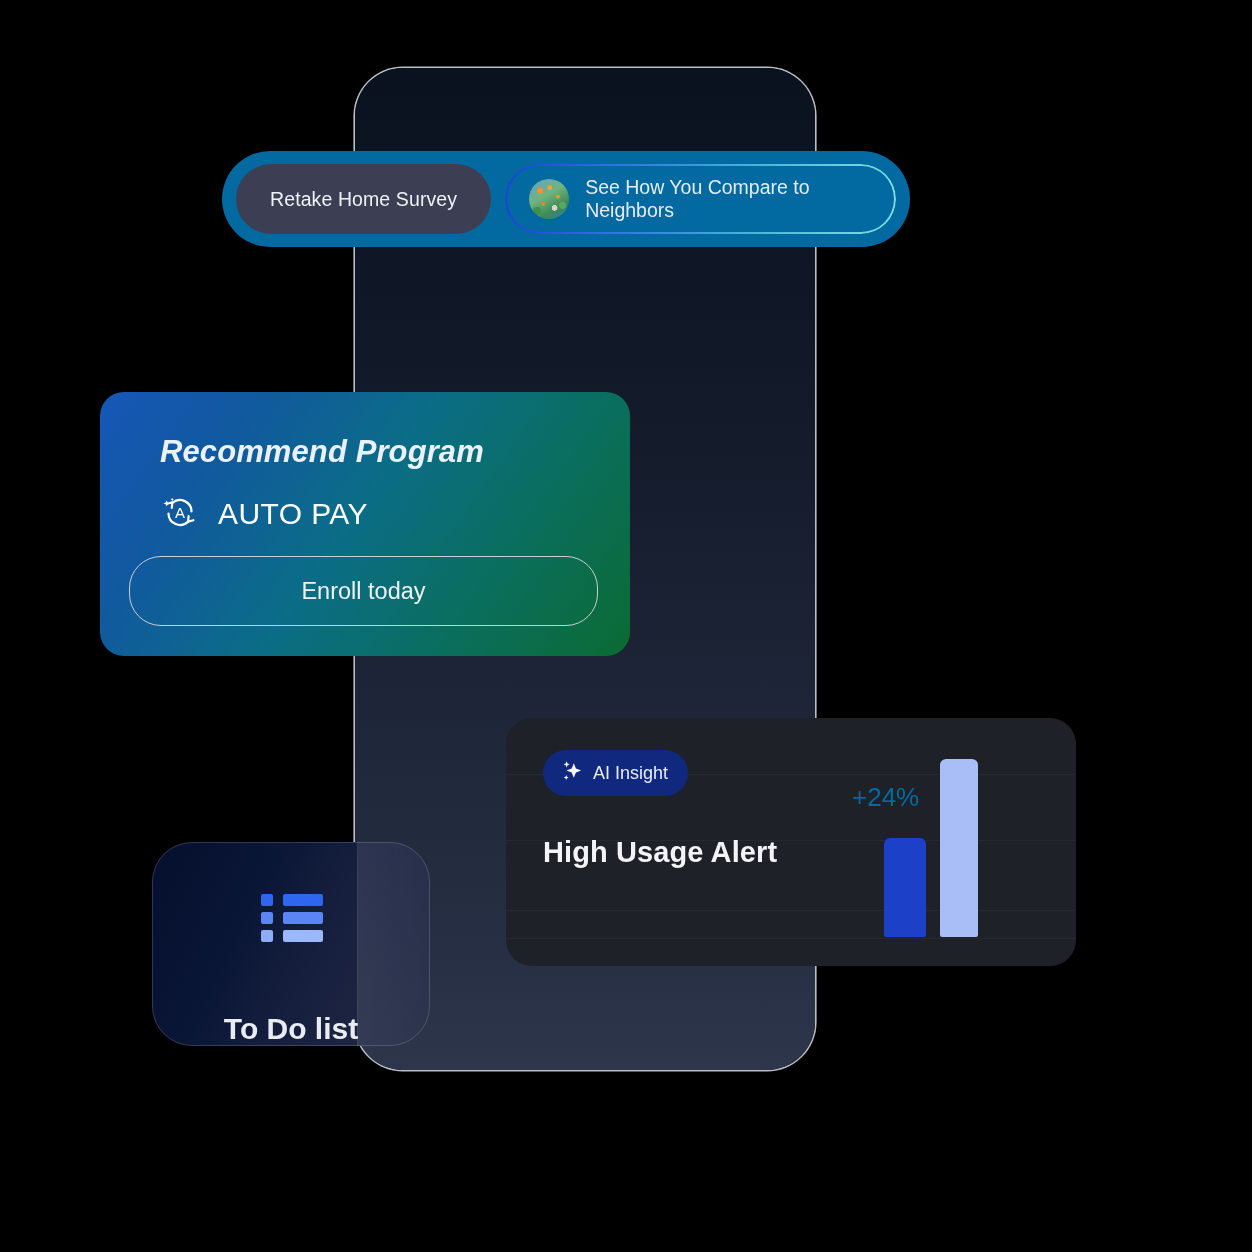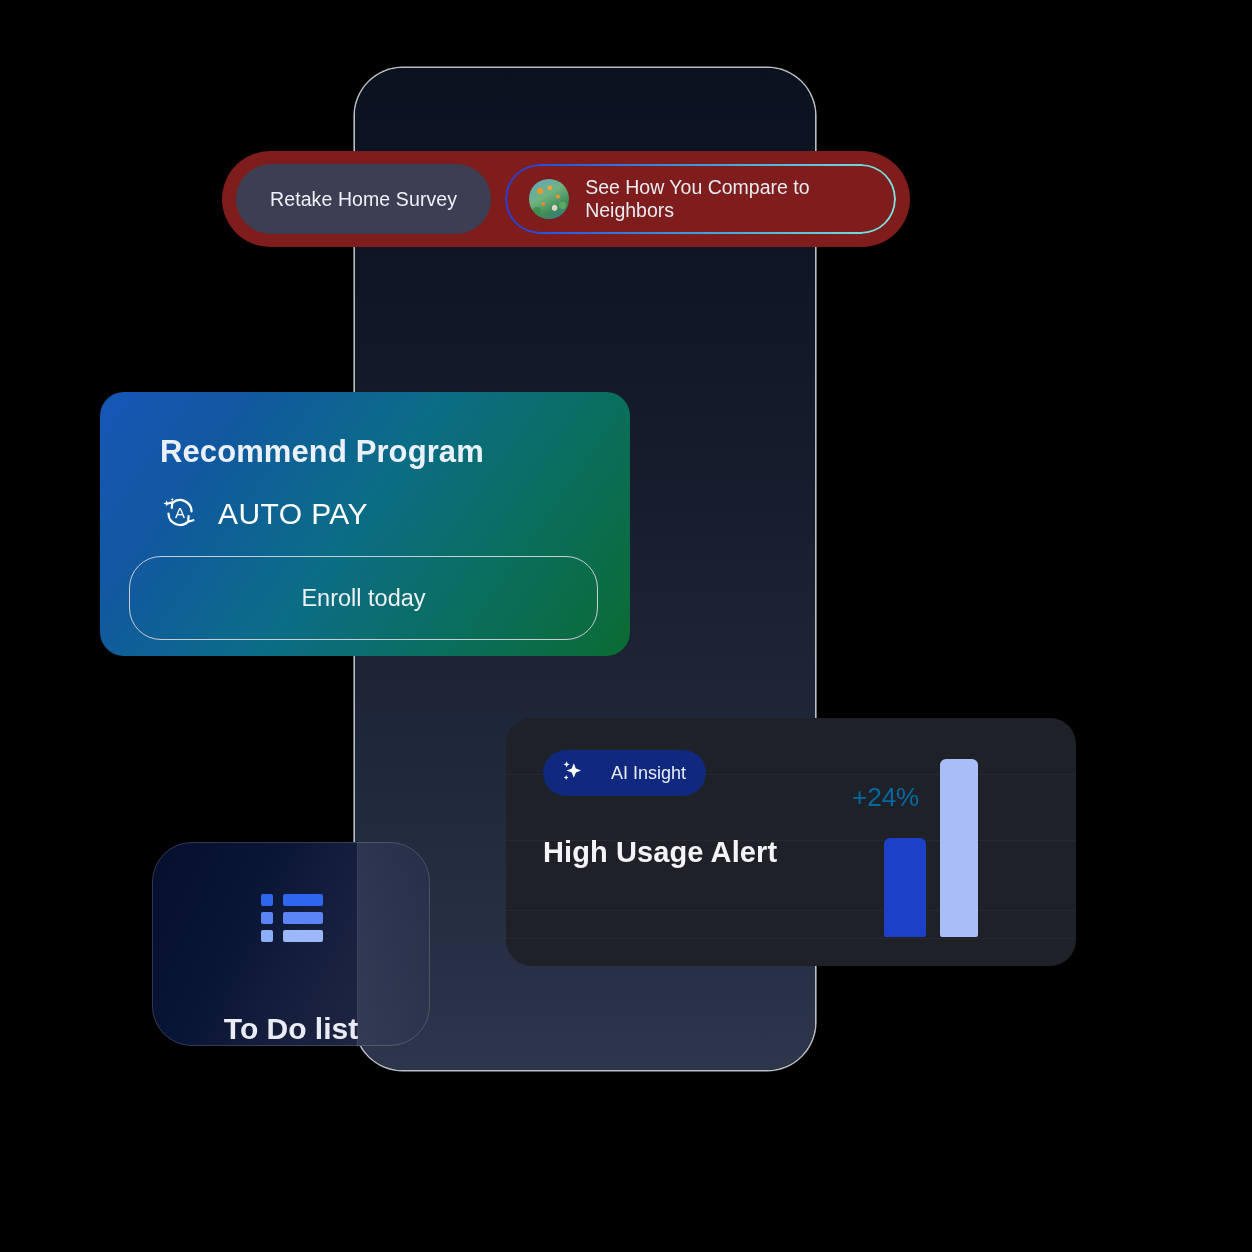--- a/index.html
+++ b/index.html
@@ -16,21 +16,21 @@
     border-radius:48px;
     background:linear-gradient(180deg,#0a111f 0%,#111827 28%,#1b2335 58%,#272f44 88%,#2e364b 100%);
     box-shadow:0 0 0 1.6px rgba(226,232,240,.82);
     overflow:hidden;
   }
   .phone-inner{position:absolute;inset:0;border-radius:48px;}
 
   
   .pill-bar{
     position:absolute;left:222px;top:151px;width:688px;height:96px;
-    background:#7f1d1d;border-radius:48px;
+    background:#0369a1;border-radius:48px;
     display:flex;align-items:center;gap:14px;padding:12px 14px;
     box-sizing:border-box;
   }
   .pill-survey{
     height:70px;border-radius:35px;background:#3c3f53;
     display:flex;align-items:center;justify-content:center;
     padding:0 34px;flex:0 0 auto;
   }
   .pill-survey span{color:#eef1f6;font-size:19.5px;letter-spacing:.1px;}
 
@@ -62,39 +62,39 @@
       linear-gradient(150deg,#5fa6c9 0%,#6fb37e 42%,#3e8a58 72%,#2f7aa6 100%);
   }
 
   
   .rec-card{
     position:absolute;left:100px;top:392px;width:530px;height:264px;
     border-radius:24px;
     background:linear-gradient(125deg,#1657b8 0%,#11599f 22%,#0b6d86 48%,#0a6e5c 74%,#0b6b33 100%);
     box-sizing:border-box;padding:30px;
   }
-  .rec-title{color:#eaf1fb;font-size:31px;font-weight:700;margin:12px 0 12px 30px;letter-spacing:.1px;}
+  .rec-title{color:#eaf1fb;font-size:31px;font-weight:700;margin:12px 0 12px 30px;letter-spacing:.1px;font-style:italic;}
   .rec-row{display:flex;align-items:center;gap:18px;margin:22px 0 0 30px;}
   .rec-row .label{color:#fff;font-size:30px;letter-spacing:.4px;}
   .enroll{
-    position:absolute;left:129px;top:556px;width:469px;height:84px;
+    position:absolute;left:129px;top:556px;width:469px;height:70px;
     border:1.6px solid #c9cdd4;border-radius:32px;
     display:flex;align-items:center;justify-content:center;
     color:#eef1f6;font-size:23.5px;box-sizing:border-box;
   }
 
   
   .ai-card{
     position:absolute;left:506px;top:718px;width:570px;height:248px;
     border-radius:26px;background:#1f2128;overflow:hidden;
   }
   .gridline{position:absolute;left:0;right:0;height:1px;background:rgba(255,255,255,.038);}
   .ai-badge{
     position:absolute;left:543px;top:750px;height:46px;border-radius:23px;
-    background:#10287e;display:flex;align-items:center;gap:26px;padding:0 20px 0 16px;
+    background:#10287e;display:flex;align-items:center;gap:8px;padding:0 20px 0 16px;
     box-sizing:border-box;
   }
   .ai-badge .txt{color:#e9edf6;font-size:18px;}
   .ai-title{position:absolute;left:543px;top:836px;color:#f2f4f8;font-size:29px;font-weight:700;letter-spacing:.1px;}
   .pct{position:absolute;left:852px;top:782px;color:#0369a1;font-size:26px;}
   .bar{position:absolute;border-radius:6px 6px 2px 2px;}
   .bar-a{left:884px;top:838px;width:42px;height:99px;background:#1d40c9;}
   .bar-b{left:940px;top:759px;width:38px;height:178px;background:#a9bdf7;}
 
   

